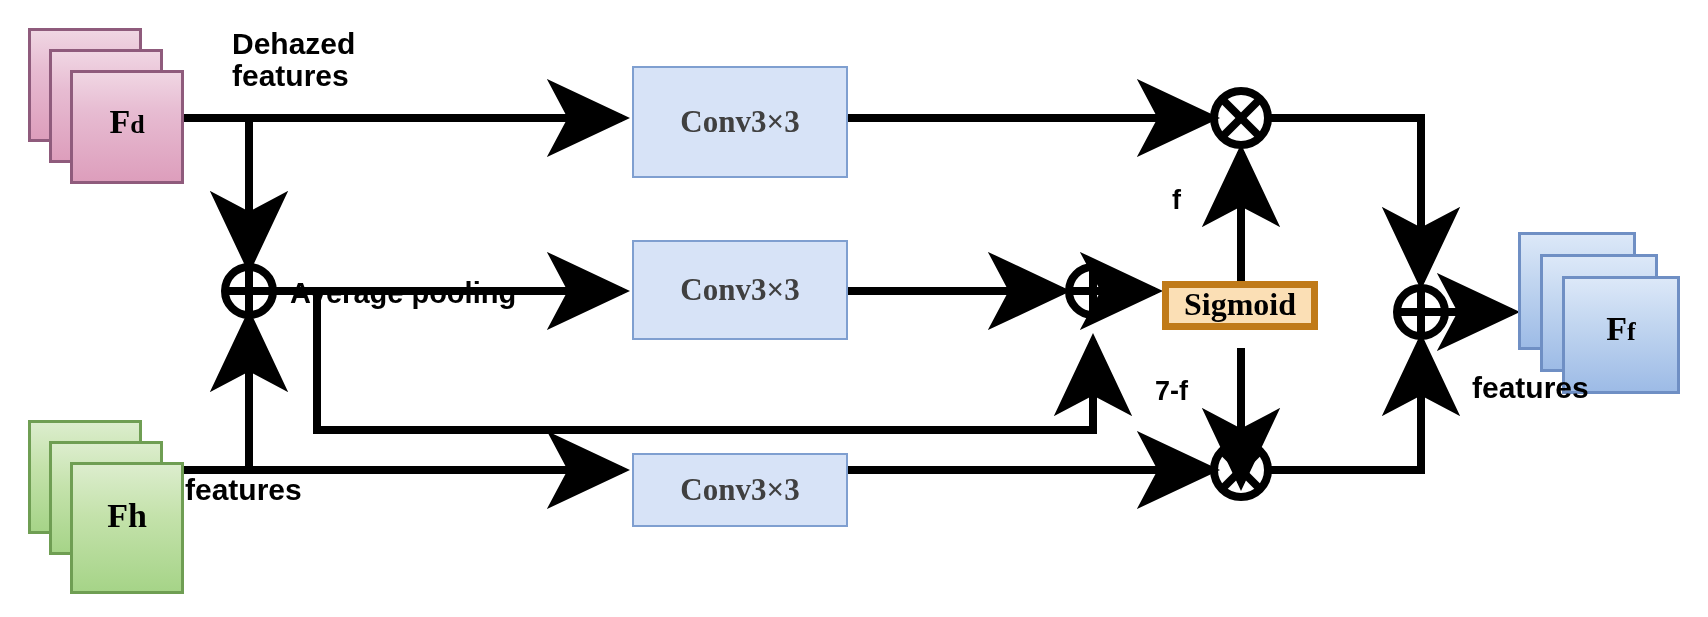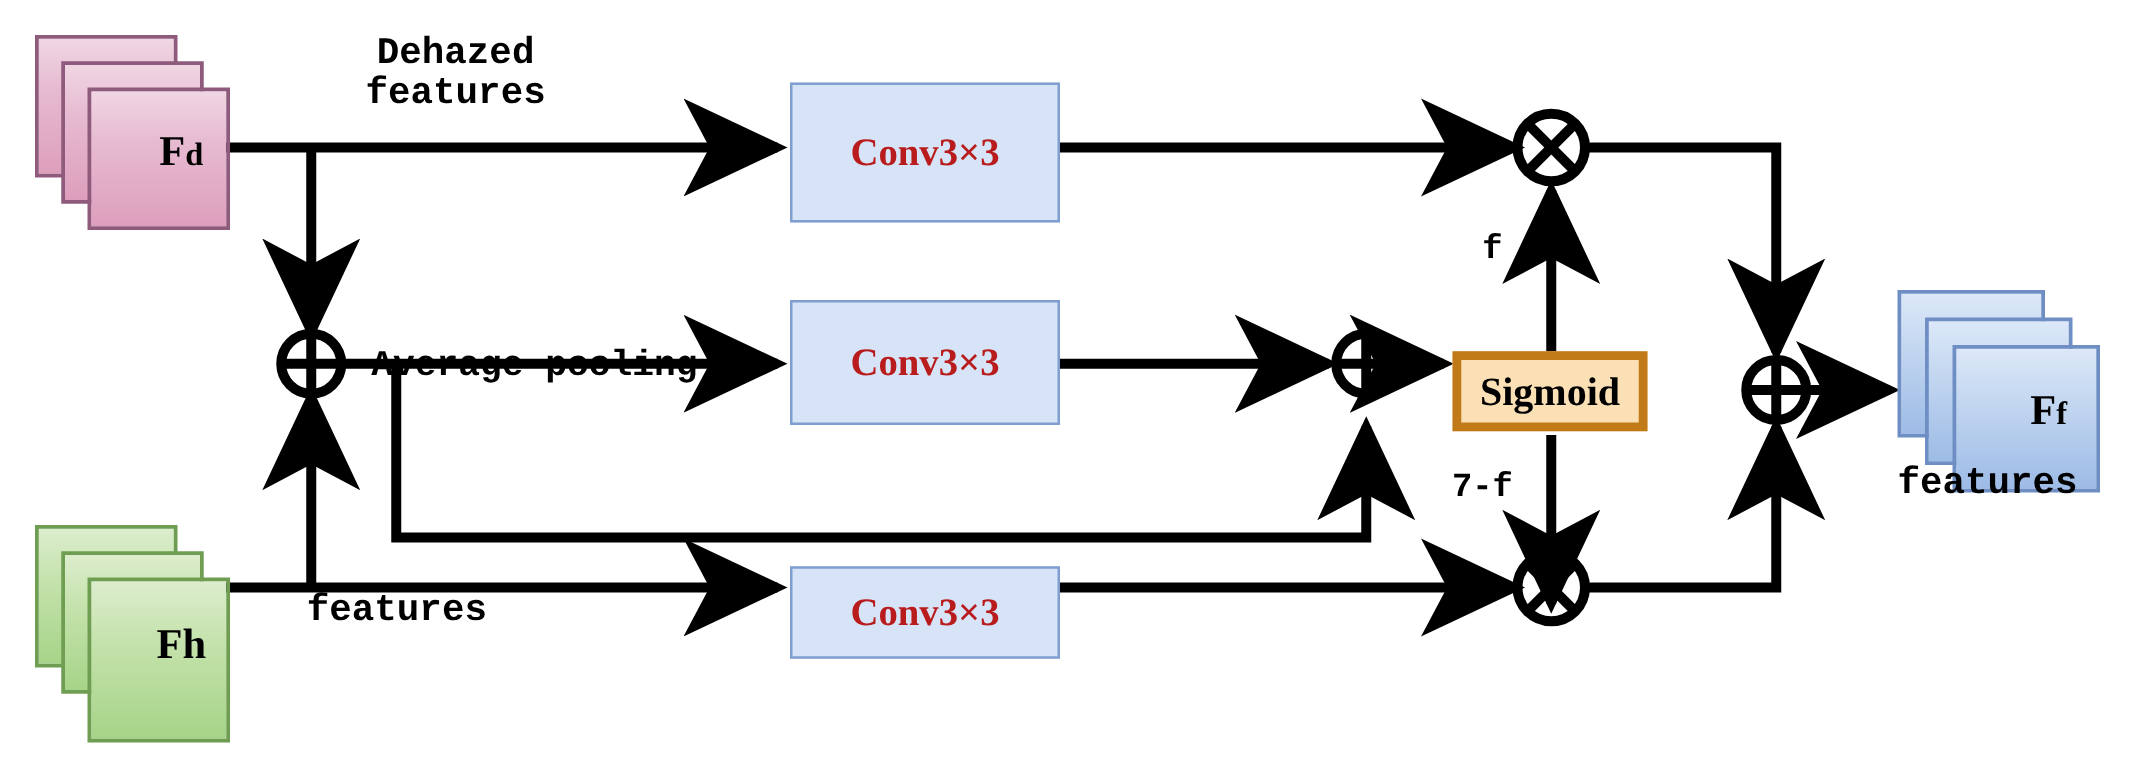--- a/index.html
+++ b/index.html
@@ -6,42 +6,42 @@
   #stage{
     position:relative;
     width:1708px;height:617px;
     background:#ffffff;
     overflow:hidden;
     font-family:"Liberation Serif", serif;
   }
   #wires{position:absolute;left:0;top:0;width:1708px;height:617px;}
   .lbl{
     position:absolute;
-    font-family:Liberation Mono, monospace;
+    font-family:Liberation Sans, sans-serif;
     font-weight:bold;
     color:#000000;
     white-space:nowrap;
     line-height:1.06;
-    text-align:center;
+    text-align:left;
   }
   .lbl.big{font-size:30px;}
   .lbl.mid{font-size:29px;}
   .lbl.sm{font-size:27px;}
 
   
   .convbox{
     position:absolute;
     background:#d7e3f7;
     border:2px solid #7f9fd0;
     box-sizing:border-box;
     display:flex;align-items:center;justify-content:center;
     font-family:"Liberation Serif", serif;
     font-weight:bold;
     font-size:31px;
-    color:#b91c1c;
+    color:#404040;
   }
   
   .sigbox{
     position:absolute;
     background:#fbdfb5;
     border:7px solid #c07a18;
     box-sizing:border-box;
     display:flex;align-items:center;justify-content:center;
     font-family:"Liberation Serif", serif;
     font-weight:bold;
@@ -69,21 +69,20 @@
     background:linear-gradient(180deg,#dce8f8 0%,#c2d6f0 40%,#9dbbe6 100%);
   }
   .stack .sheet-label{
     position:absolute;
     width:100%;
     text-align:center;
     font-family:"Liberation Serif", serif;
     font-weight:bold;
     font-size:34px;
     color:#000;
-    padding-left:18px;
   }
   .sub{font-size:26px;}
 </style>
 </head>
 <body>
 
 <div id="stage">
 
   <svg id="wires" viewBox="0 0 1708 617" width="1708" height="617">
     <defs>
@@ -193,21 +192,21 @@
   </div>
 
   <div class="convbox" style="left:632px;top:240px;width:216px;height:100px;">
     <span>Conv3×3</span>
   </div>
 
   <div class="convbox" style="left:632px;top:453px;width:216px;height:74px;">
     <span>Conv3×3</span>
   </div>
 
-  <div class="sigbox" style="left:1162px;top:281px;width:156px;height:64px;">
+  <div class="sigbox" style="left:1162px;top:281px;width:156px;height:49px;align-items:flex-end;">
     <span>Sigmoid</span>
   </div>
 
   <div class="lbl big" style="left:232px;top:28px;width:265px;">
     <div>Dehazed</div>
     <div>features</div>
   </div>
 
   <div class="lbl big" style="left:185px;top:474px;width:265px;">
     <div>features</div>

